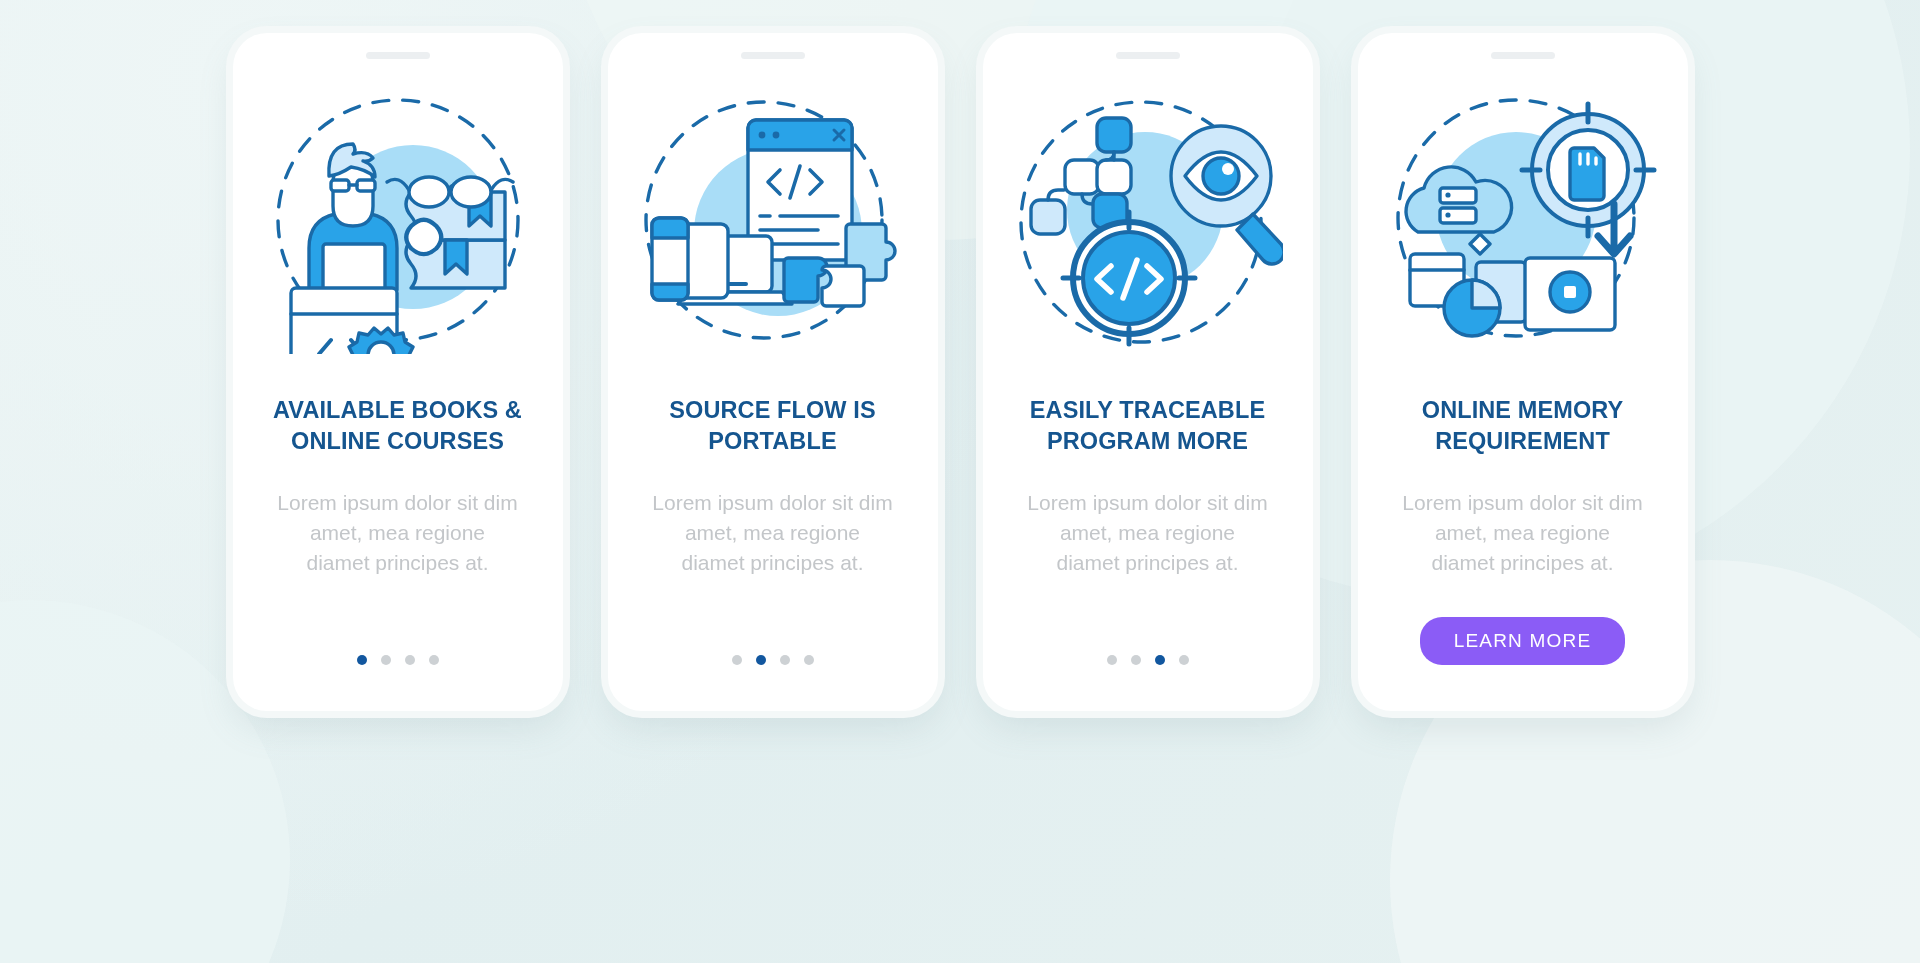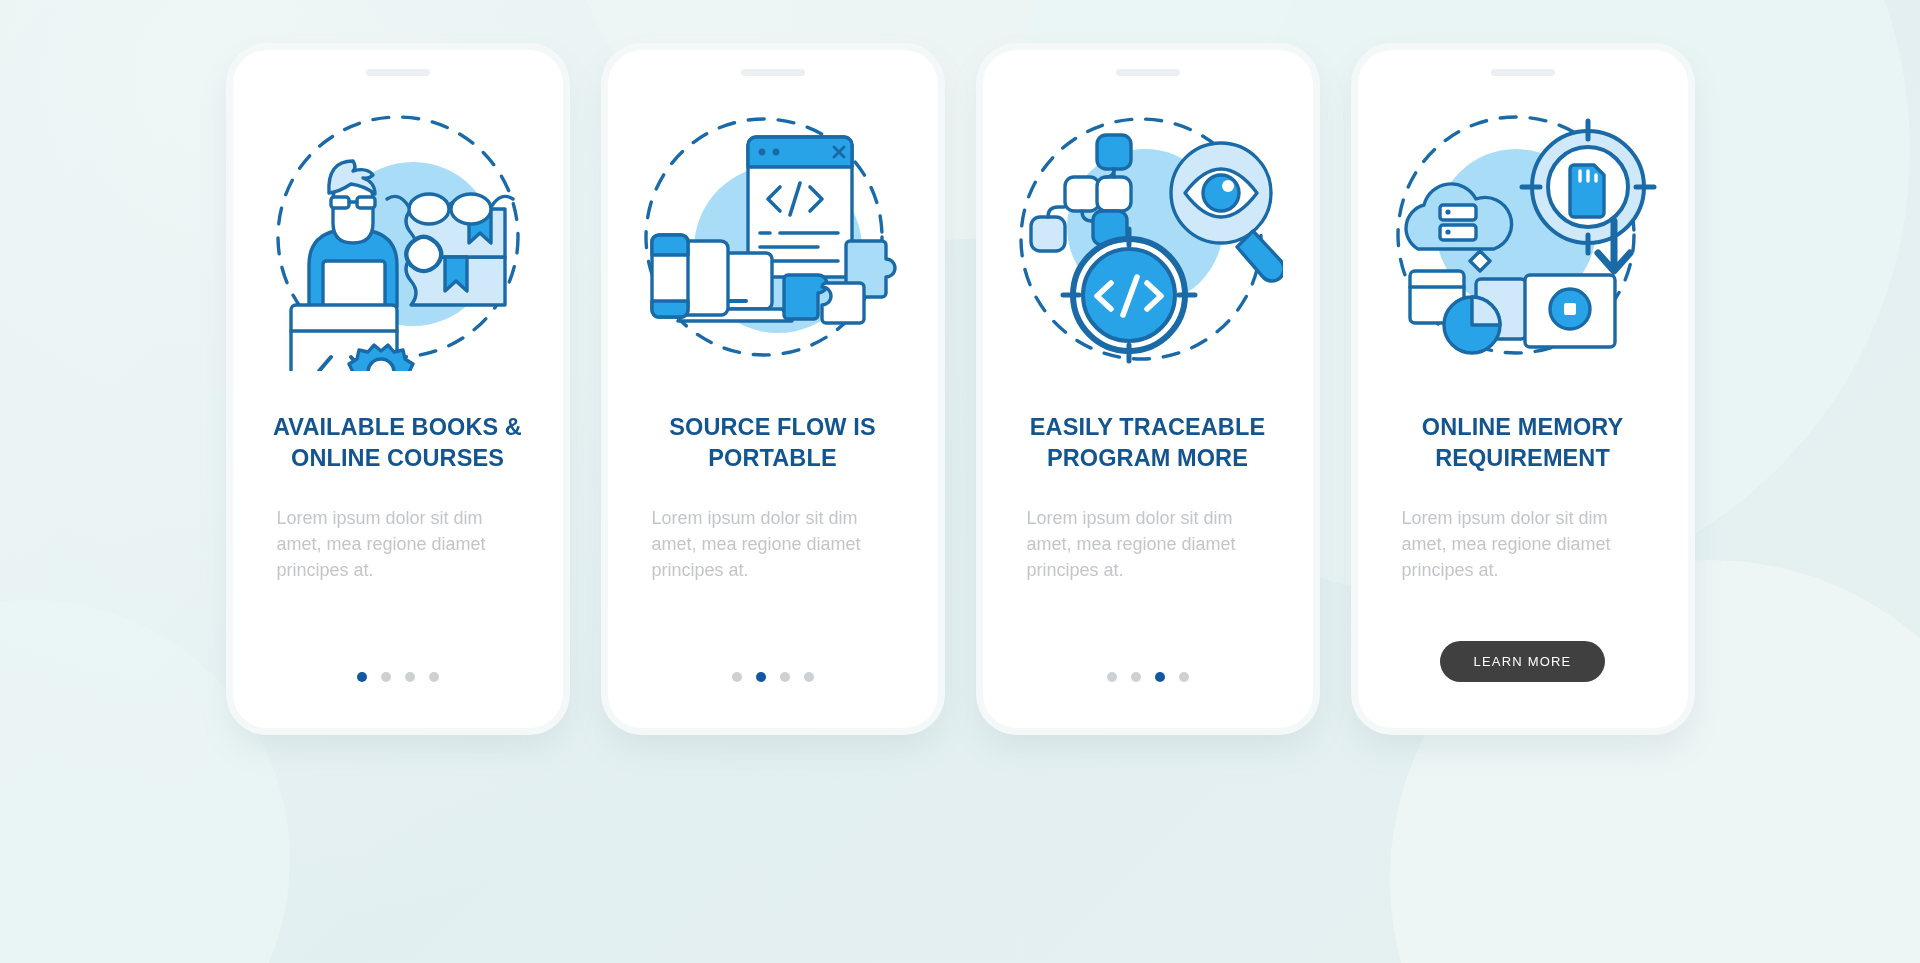--- a/index.html
+++ b/index.html
@@ -34,21 +34,21 @@
   .blob-d { width: 520px; height: 520px; left: -230px; top: 600px; background:#eaf4f4; }
 
   .phones {
     position: absolute;
     left: 0; top: 0;
     width: 1920px; height: 963px;
     display: flex;
     align-items: flex-start;
     justify-content: center;
     gap: 45px;
-    padding-top: 50px;
+    padding-top: 33px;
     box-sizing: border-box;
   }
 
   .phone {
     width: 330px;
     height: 678px;
     background: #ffffff;
     border-radius: 34px;
     box-shadow: 0 0 0 7px #f4f8f8, 0 16px 34px rgba(120,150,155,.17);
     position: relative;
@@ -83,23 +83,23 @@
     font-weight: bold;
     color: #15558f;
     text-align: center;
     line-height: 1.33;
     letter-spacing: .1px;
     padding: 0 22px;
     margin-top: 22px;
     flex: 0 0 auto;
   }
   .screen-body {
-    font-size: 18px;
+    font-size: 21px;
     color: #c3c6c9;
-    text-align: left;
+    text-align: center;
     line-height: 1.45;
     padding: 0 44px;
     margin-top: 30px;
     flex: 0 0 auto;
   }
 
   .footer {
     margin-top: auto;
     margin-bottom: 46px;
     display: flex;
@@ -110,25 +110,25 @@
   }
   .dots { display: flex; gap: 14px; align-items: center; }
   .dot {
     width: 10px; height: 10px;
     border-radius: 50%;
     background: #cdd1d4;
   }
   .dot.active { background: #12579f; }
 
   .cta {
-    background: #404040;
+    background: #8b5cf6;
     color: #ffffff;
     border: none;
     border-radius: 22px;
-    font-size: 13px;
+    font-size: 19px;
     font-weight: normal;
     letter-spacing: 1.2px;
     padding: 13px 34px;
     font-family: "Liberation Sans", sans-serif;
     cursor: pointer;
   }
 </style>
 </head>
 <body>
 

